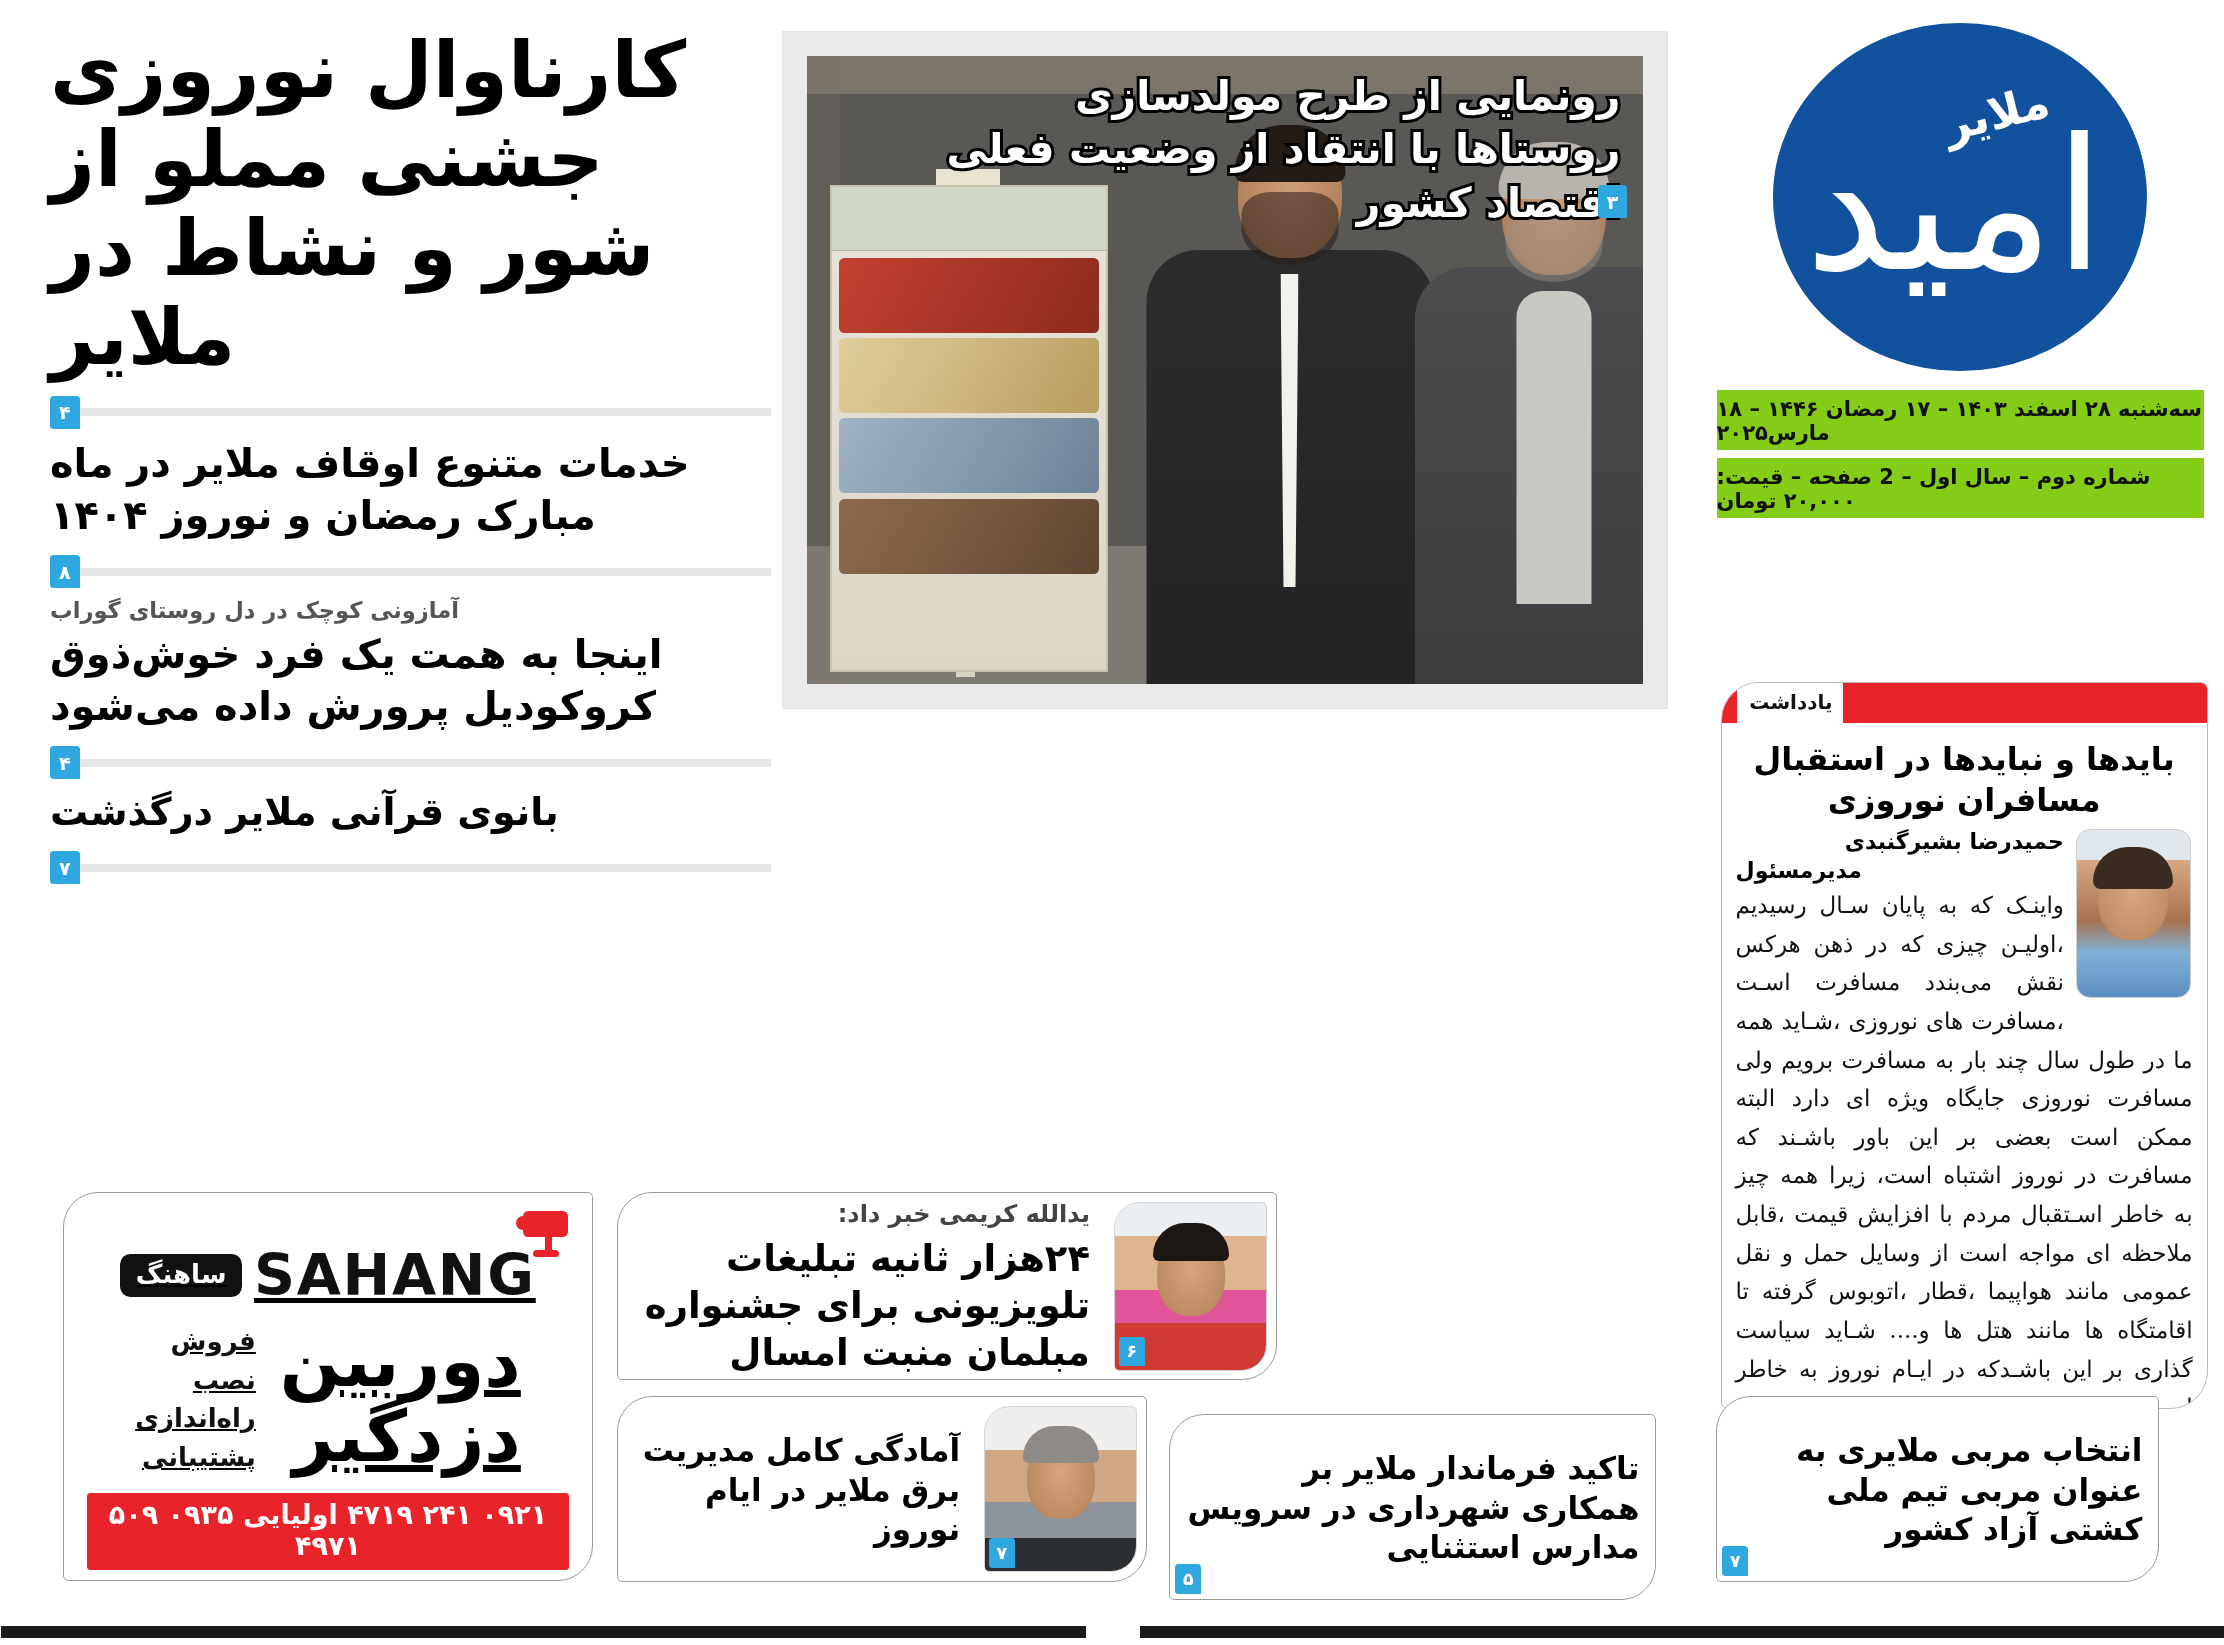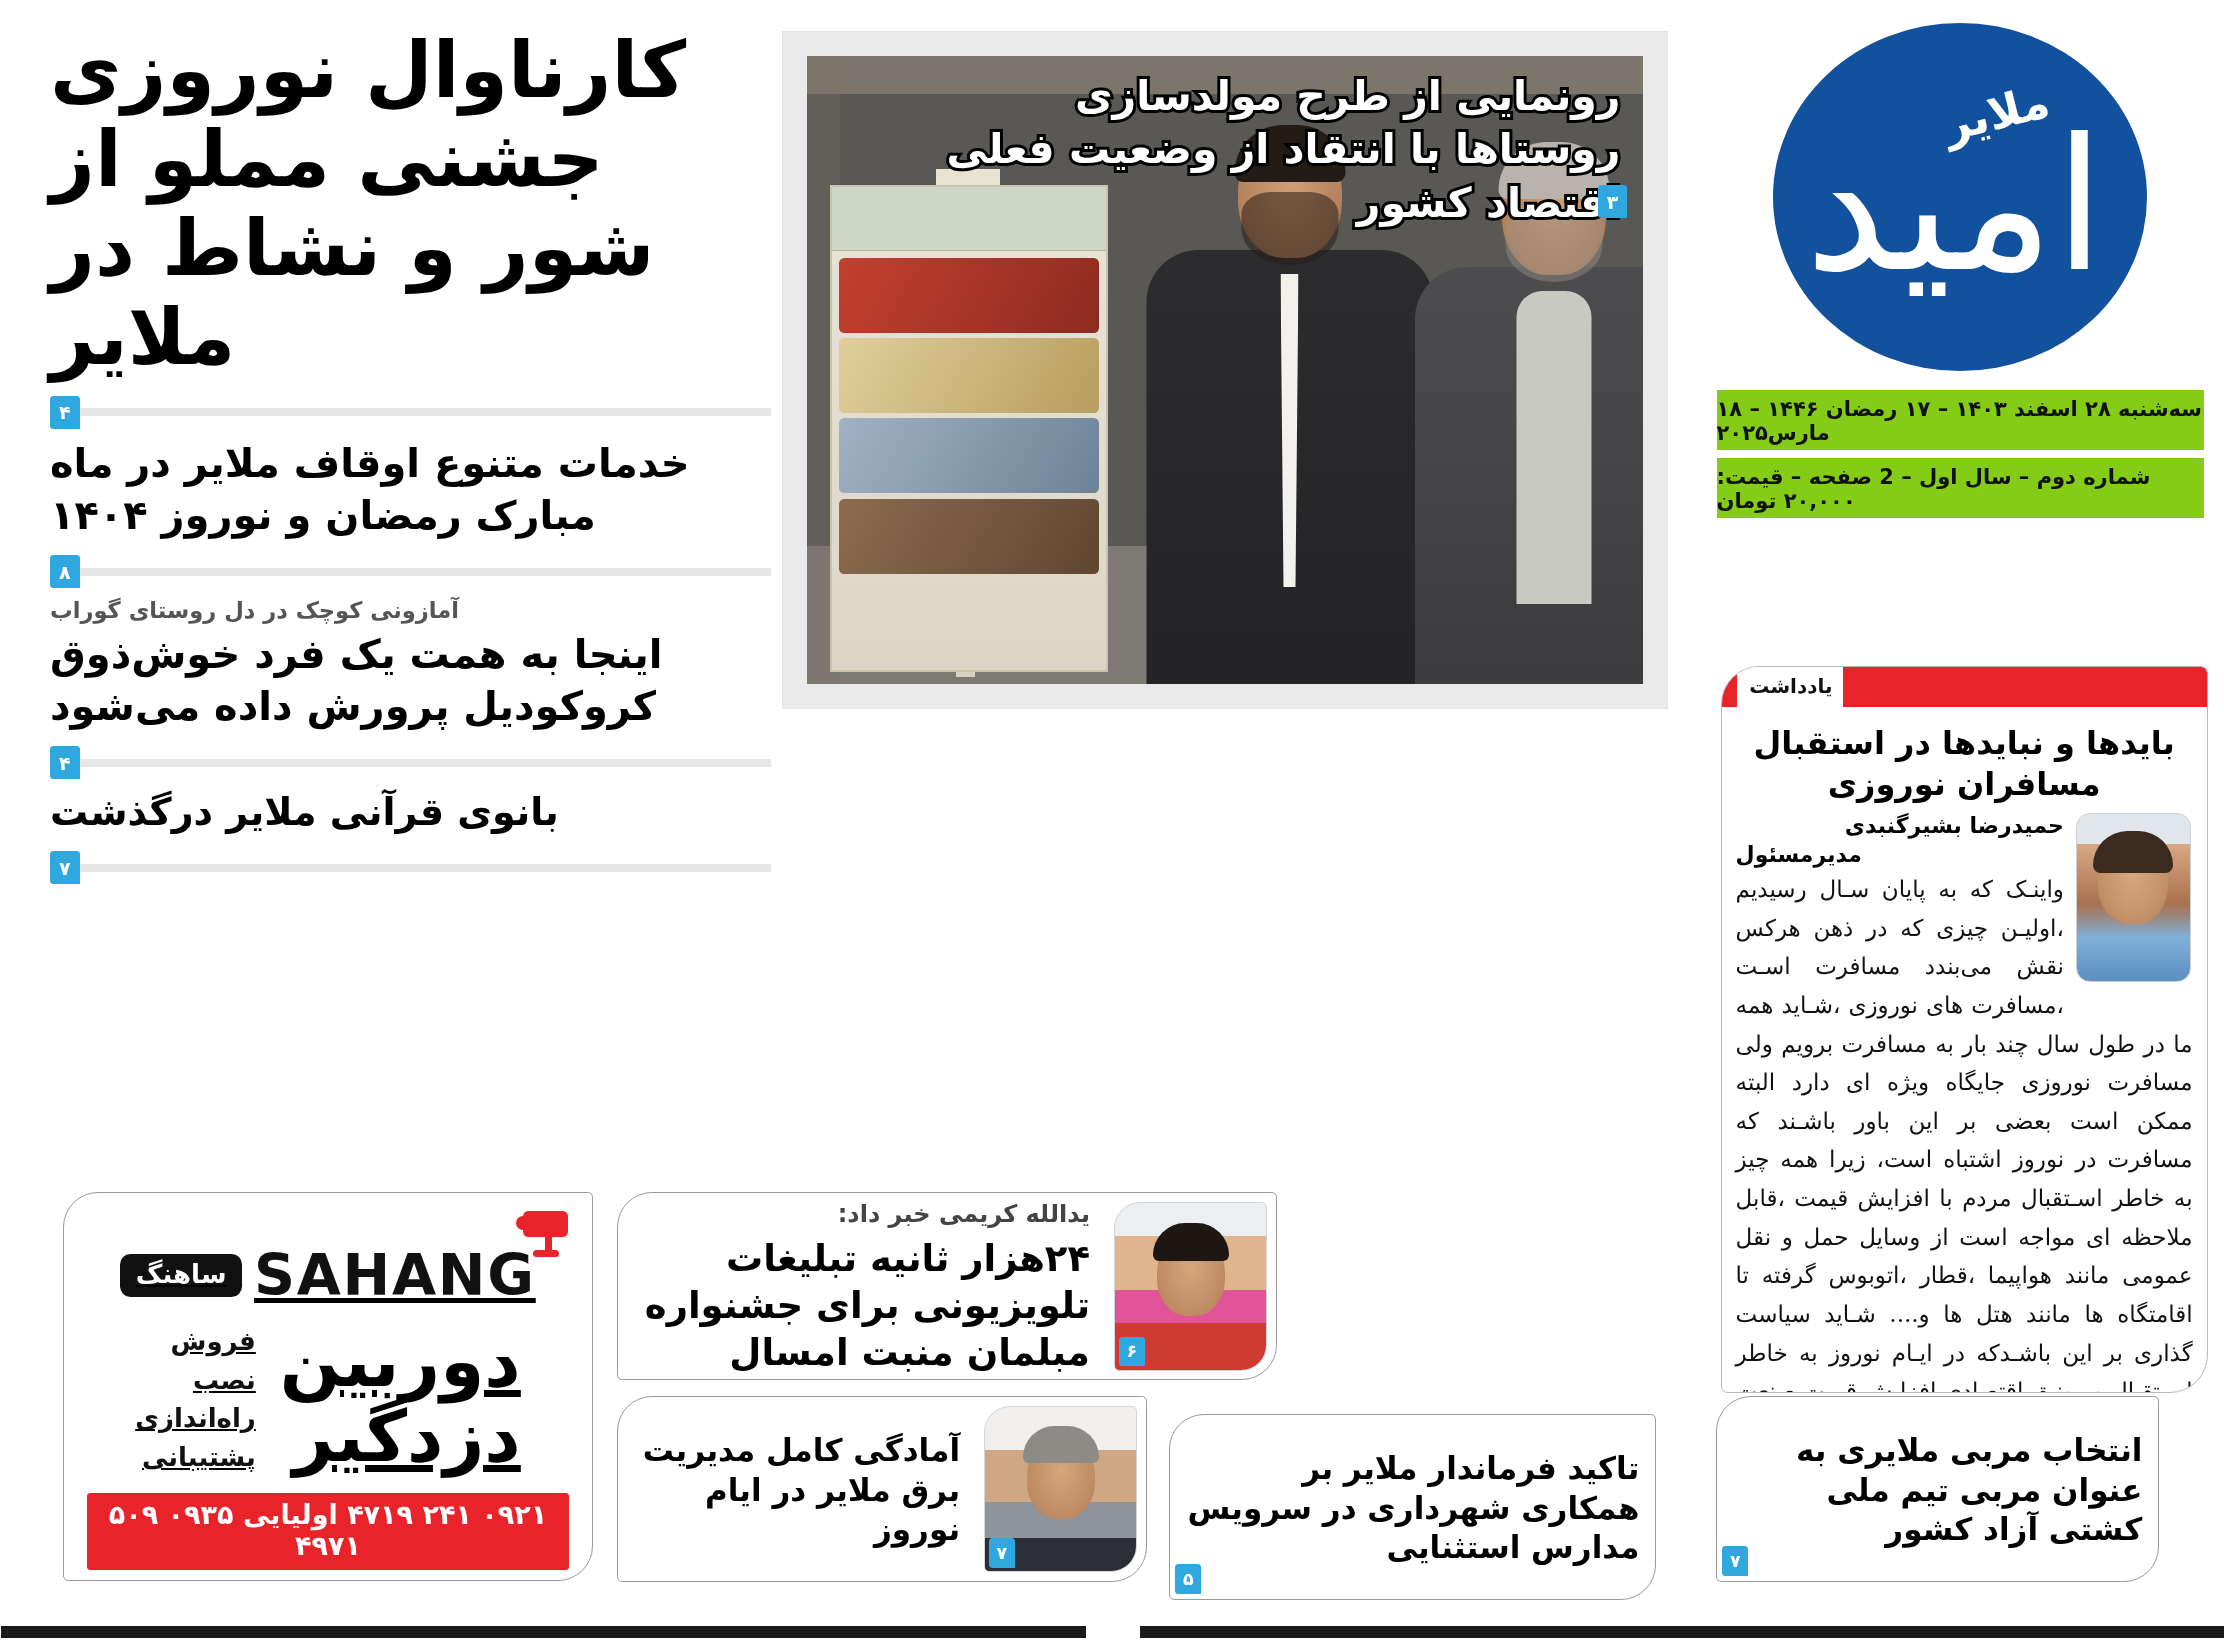--- a/index.html
+++ b/index.html
@@ -37,21 +37,21 @@
   .date-line, .issue-line {
     width: 487px; text-align: left;
     background: #84cc16; color: #111;
     font-size: 21px; padding: 7px 0 5px; margin-top: 8.7px;
     font-weight: 600; letter-spacing: 0.2px;
   }
   .date-line { margin-top: 19px; }
 
   
   .editorial {
-    position: absolute; top: 666px; right: 17.4px;
+    position: absolute; top: 682px; right: 17.4px;
     width: 487px; height: 727px;
     border: 0.9px solid #b9b9b9;
     border-radius: 38px 7px 38px 7px;
     background: #fff; overflow: hidden;
   }
   .editorial-tab {
     display: flex; align-items: stretch; height: 40px;
   }
   .editorial-tab .red-left { flex: 1; background: #e8232a; }
   .editorial-tab .label {

